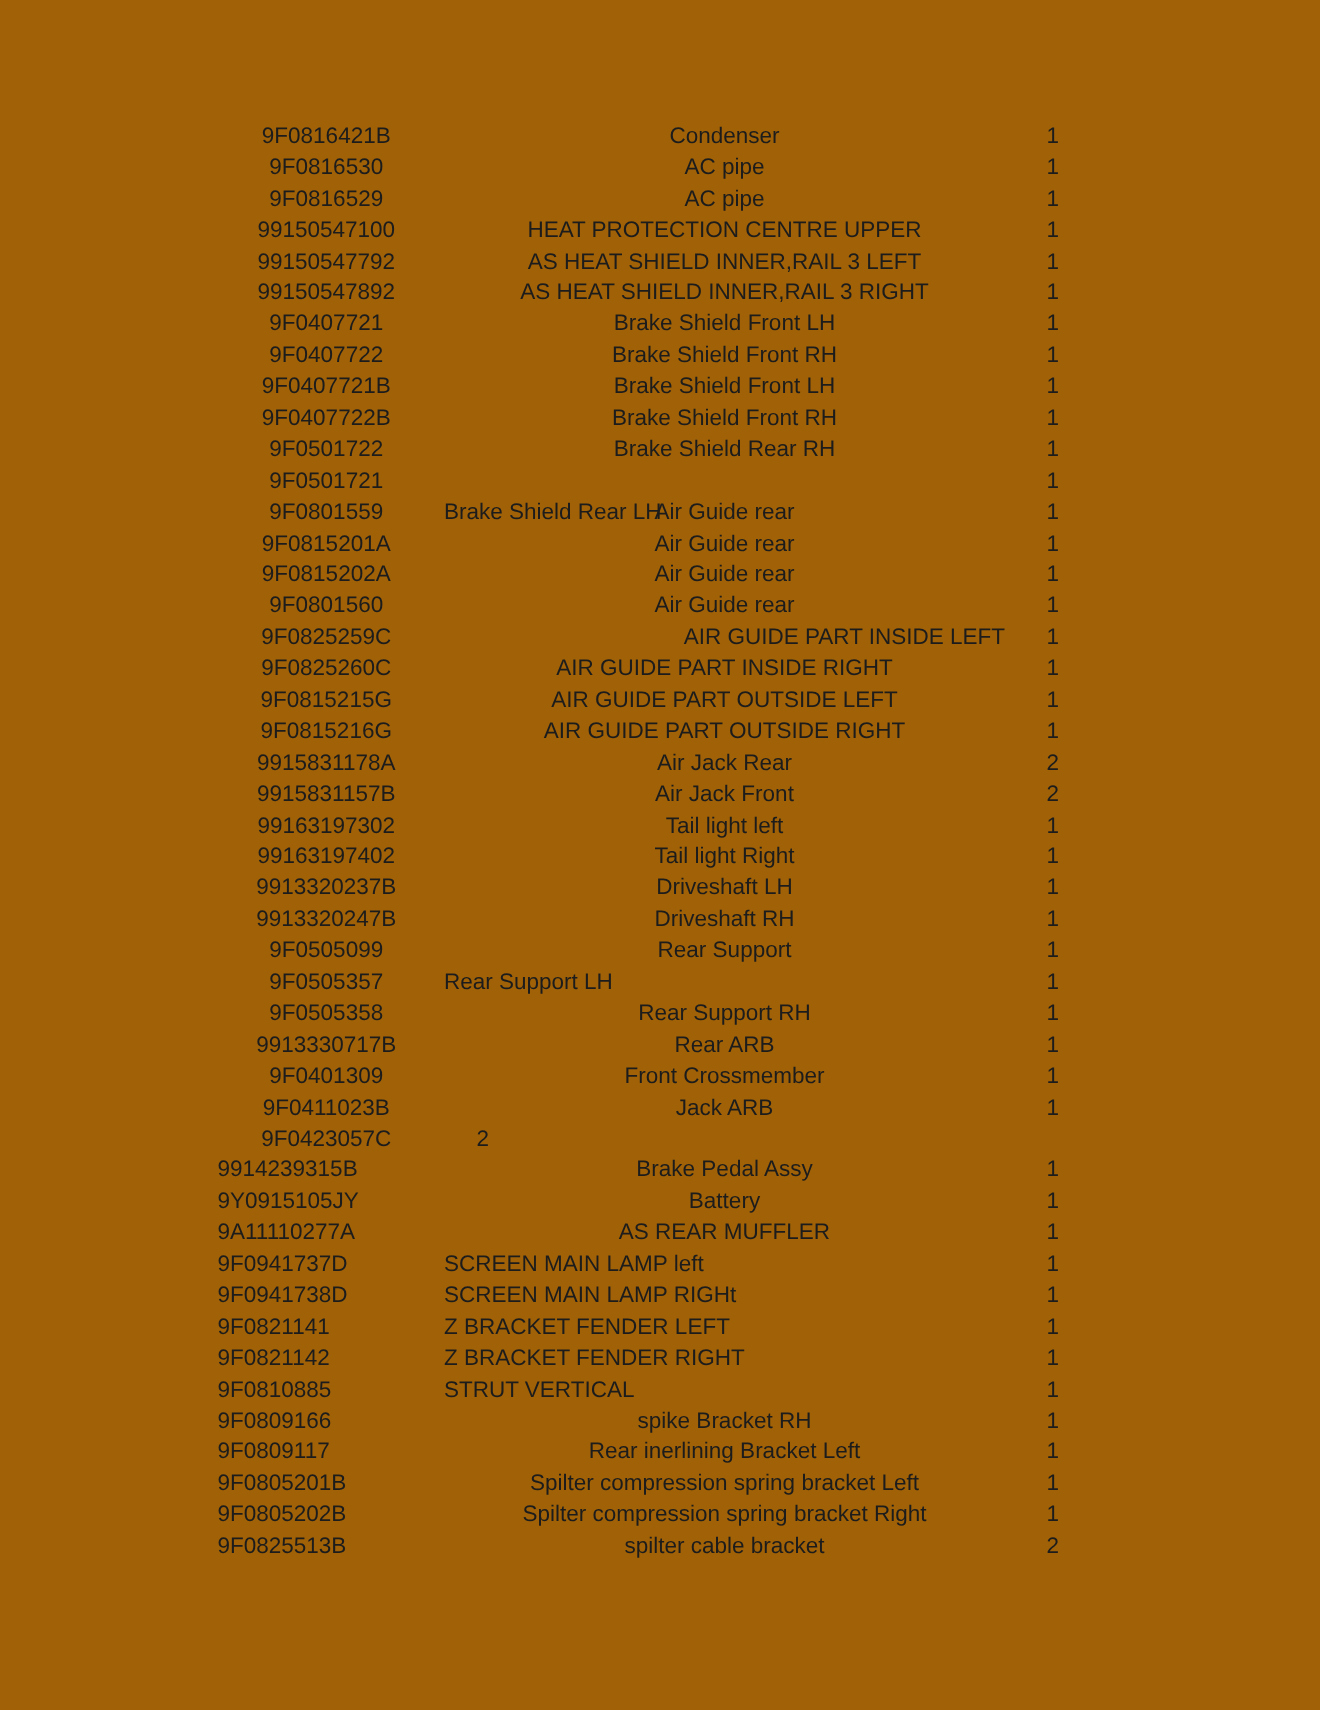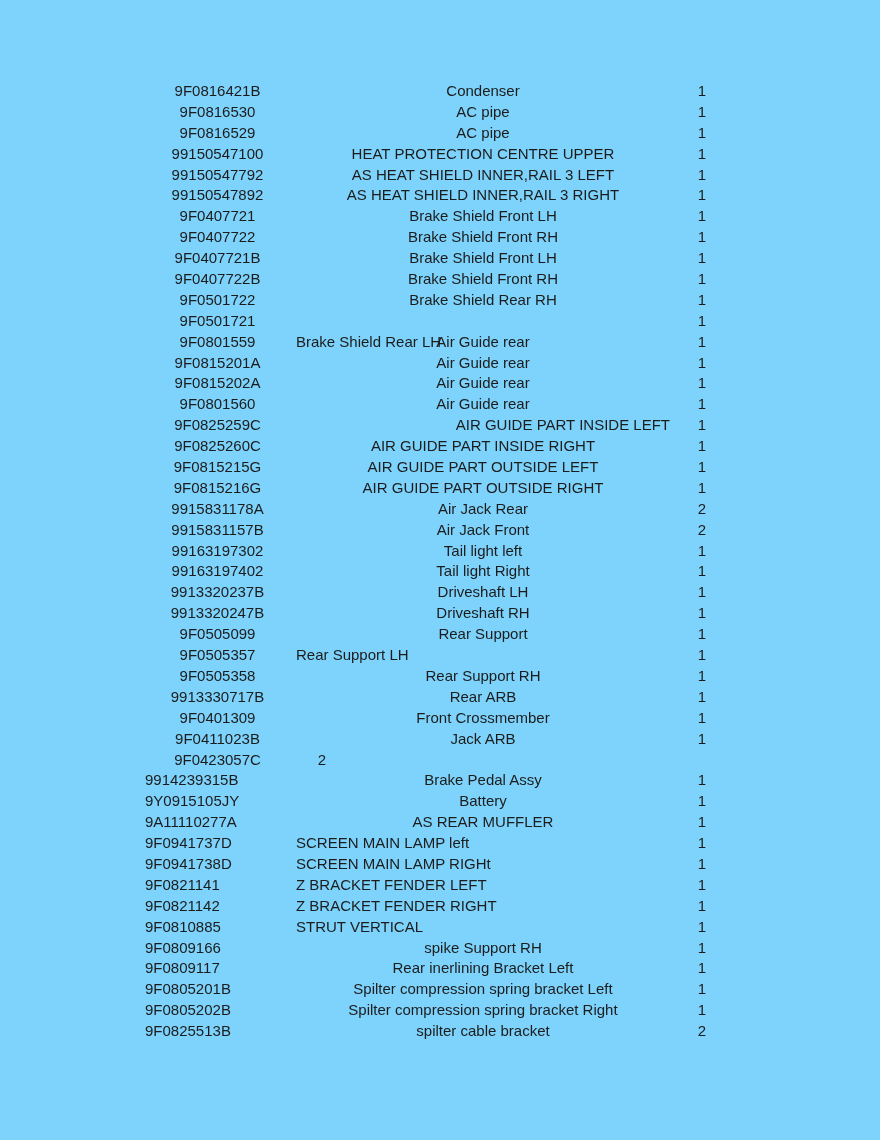--- a/index.html
+++ b/index.html
@@ -4,21 +4,21 @@
 <style>
   html, body { margin: 0; padding: 0; }
   body {
     width: 880px; height: 1140px;
     background: #ffffff;
     font-family: "Liberation Sans", sans-serif;
   }
   .page {
     position: relative;
     width: 880px; height: 1140px;
-    background: #7dd3fc;
+    background: #a16207;
     overflow: hidden;
   }
   .sheet {
     position: absolute;
     left: 145px; top: 81px;
     width: 561px;
   }
   .row {
     display: flex;
     height: 20.9px;
@@ -235,21 +235,21 @@
     <div class="cell desc" style="text-align: left;">Z BRACKET FENDER RIGHT</div>
     <div class="cell qty">1</div>
   </div>
       <div class="row">
     <div class="cell part" style="text-align: left;">9F0810885</div>
     <div class="cell desc" style="text-align: left;">STRUT VERTICAL</div>
     <div class="cell qty">1</div>
   </div>
       <div class="row">
     <div class="cell part" style="text-align: left;">9F0809166</div>
-    <div class="cell desc" style="text-align: center;">spike Support RH</div>
+    <div class="cell desc" style="text-align: center;">spike Bracket RH</div>
     <div class="cell qty">1</div>
   </div>
       <div class="row">
     <div class="cell part" style="text-align: left;">9F0809117</div>
     <div class="cell desc" style="text-align: center;">Rear inerlining Bracket Left</div>
     <div class="cell qty">1</div>
   </div>
       <div class="row">
     <div class="cell part" style="text-align: left;">9F0805201B</div>
     <div class="cell desc" style="text-align: center;">Spilter compression spring bracket Left</div>

